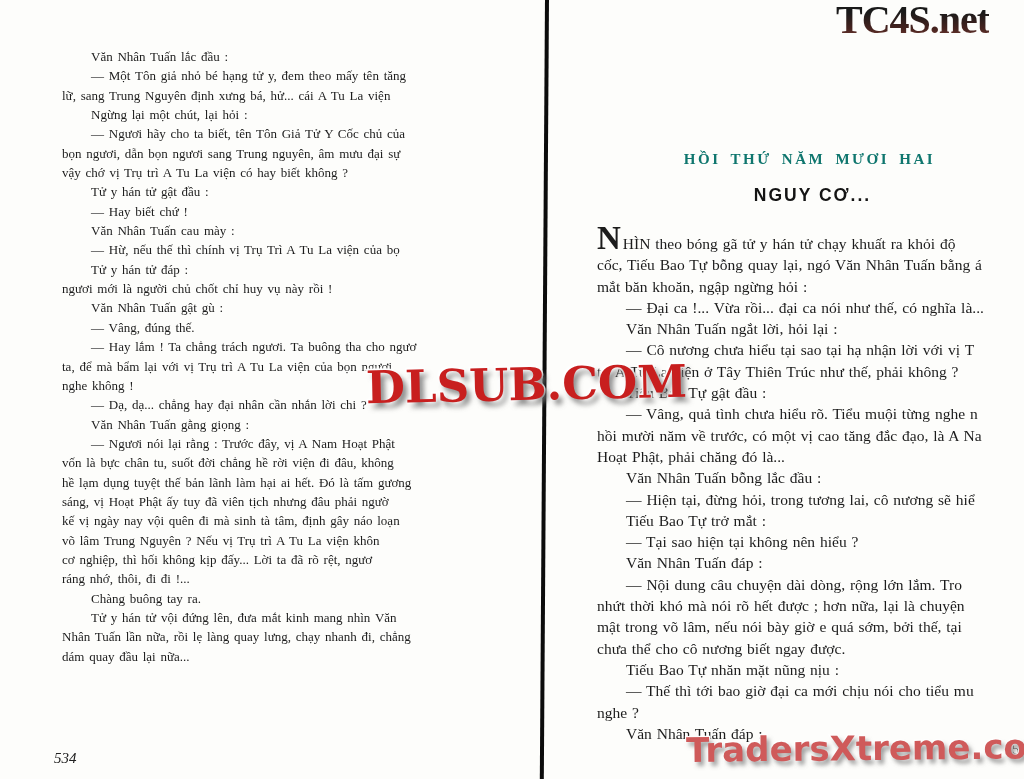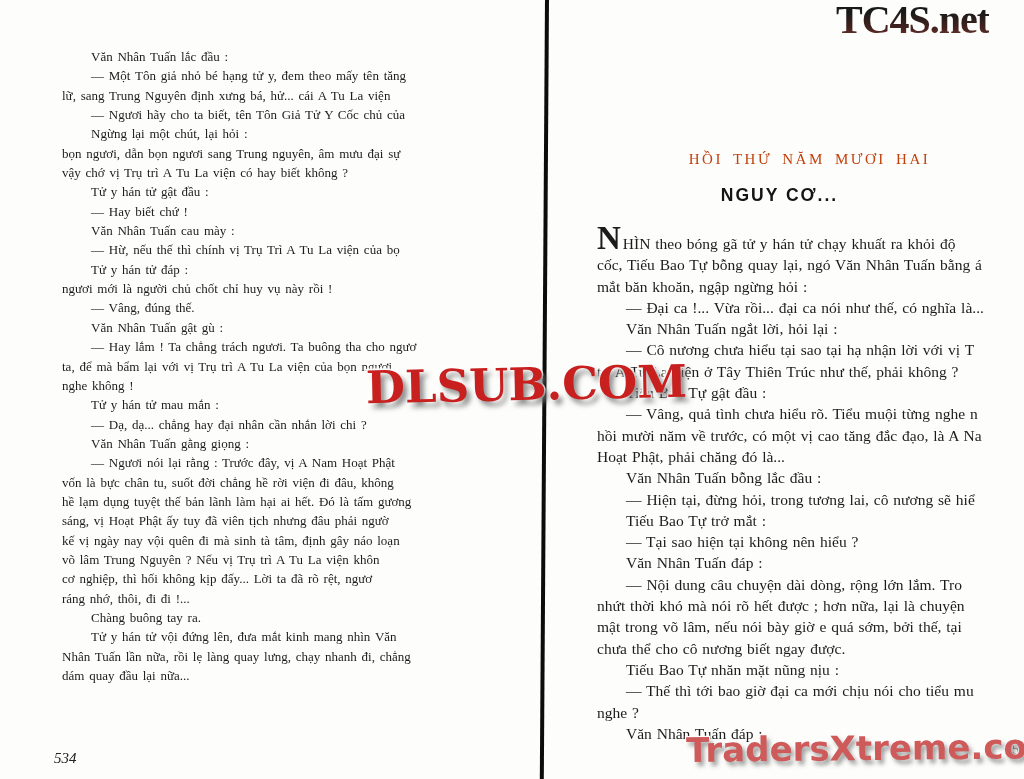--- a/index.html
+++ b/index.html
@@ -18,25 +18,25 @@
   .tline { white-space:nowrap; }
   .tline.indent { padding-left:29px; }
   .dropcap {
     font-size:33px; line-height:21.3px; font-weight:600;
     letter-spacing:1px; margin-right:1px;
   }
 
   
   .chapter-heading {
     position:absolute; left:597px; top:151px; width:425px;
-    text-align:center; font-size:15px; font-weight:400;
-    letter-spacing:2.5px; word-spacing:4px; color:#c2410c;
+    text-align:center; font-size:15px; font-weight:700;
+    letter-spacing:2.5px; word-spacing:4px; color:#0f766e;
   }
   .chapter-title {
-    position:absolute; left:567px; top:185px; width:425px;
+    position:absolute; left:600px; top:185px; width:425px;
     text-align:center; font-family:"Liberation Sans", sans-serif;
     font-size:17.5px; font-weight:bold; letter-spacing:2px; color:#141414;
   }
 
   
   .pagenum { position:absolute; font-size:15px; color:#222; }
   .pagenum-left  { left:54px;  top:750px;font-style:italic; }
   .pagenum-right { left:1012px; top:741px; }
 
   
@@ -74,36 +74,35 @@
 </head>
 <body>
 
 <div class="scan">
 
   <div>
     <div class="textcol textcol-left" id="left-lines">
         <div class="tline indent">Văn Nhân Tuấn lắc đầu :</div>
         <div class="tline indent">— Một Tôn giả nhỏ bé hạng tử y, đem theo mấy tên tăng</div>
         <div class="tline">lữ, sang Trung Nguyên định xưng bá, hử... cái A Tu La viện</div>
+        <div class="tline indent">Ngừng lại một chút, lại hỏi :</div>
         <div class="tline indent">— Ngươi hãy cho ta biết, tên Tôn Giả Tử Y Cốc chủ của</div>
-        <div class="tline indent">Ngừng lại một chút, lại hỏi :</div>
         <div class="tline">bọn ngươi, dẫn bọn ngươi sang Trung nguyên, âm mưu đại sự</div>
         <div class="tline">vậy chớ vị Trụ trì A Tu La viện có hay biết không ?</div>
         <div class="tline indent">Tử y hán tử gật đầu :</div>
         <div class="tline indent">— Hay biết chứ !</div>
         <div class="tline indent">Văn Nhân Tuấn cau mày :</div>
         <div class="tline indent">— Hừ, nếu thế thì chính vị Trụ Trì A Tu La viện của bọ</div>
         <div class="tline indent">Tử y hán tử đáp :</div>
         <div class="tline">ngươi mới là người chủ chốt chỉ huy vụ này rồi !</div>
+        <div class="tline indent">Văn Nhân Tuấn gật gù :</div>
         <div class="tline indent">— Vâng, đúng thế.</div>
-        <div class="tline indent">Văn Nhân Tuấn gật gù :</div>
         <div class="tline indent">— Hay lắm ! Ta chẳng trách ngươi. Ta buông tha cho ngươ</div>
         <div class="tline">ta, để mà bẩm lại với vị Trụ trì A Tu La viện của bọn ngươi</div>
         <div class="tline">nghe không !</div>
-        <div class="tline indent">Tử y hán tử mau mắn :</div>
         <div class="tline indent">— Dạ, dạ... chẳng hay đại nhân cần nhắn lời chi ?</div>
         <div class="tline indent">Văn Nhân Tuấn gằng giọng :</div>
         <div class="tline indent">— Ngươi nói lại rằng : Trước đây, vị A Nam Hoạt Phật</div>
         <div class="tline">vốn là bực chân tu, suốt đời chẳng hề rời viện đi đâu, không</div>
         <div class="tline">hề lạm dụng tuyệt thế bản lãnh làm hại ai hết. Đó là tấm gương</div>
         <div class="tline">sáng, vị Hoạt Phật ấy tuy đã viên tịch nhưng đâu phải ngườ</div>
         <div class="tline">kế vị ngày nay vội quên đi mà sinh tà tâm, định gây náo loạn</div>
         <div class="tline">võ lâm Trung Nguyên ? Nếu vị Trụ trì A Tu La viện khôn</div>
         <div class="tline">cơ nghiệp, thì hối không kịp đấy... Lời ta đã rõ rệt, ngươ</div>
         <div class="tline">ráng nhớ, thôi, đi đi !...</div>

